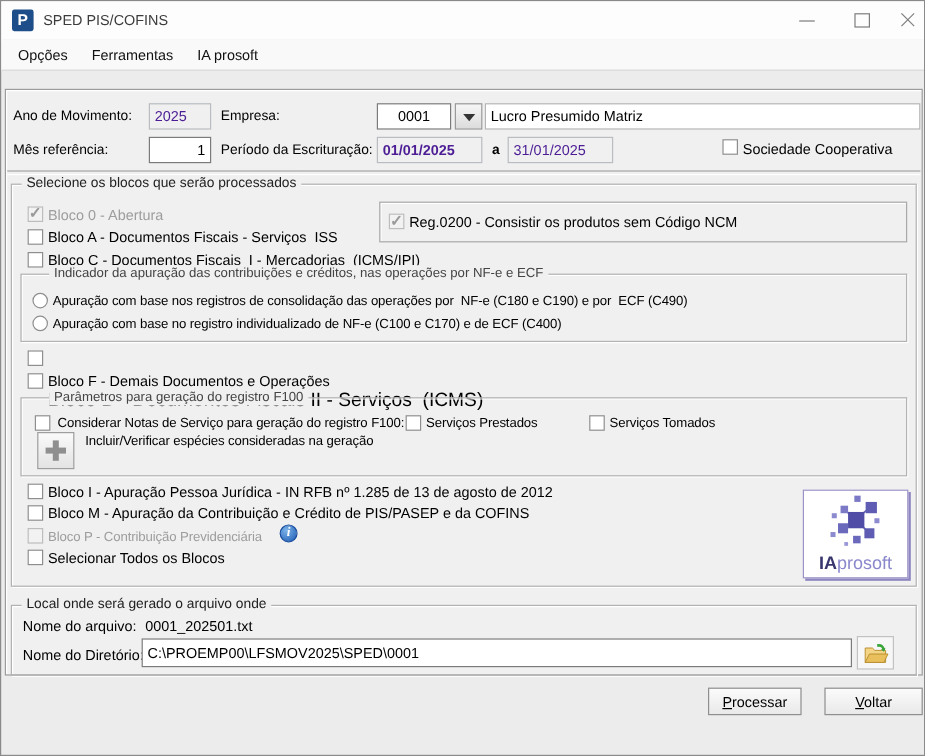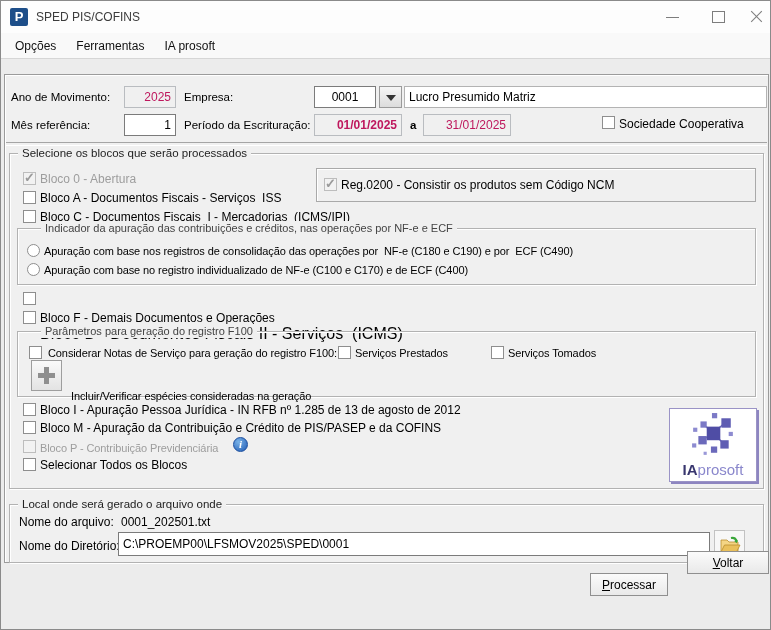--- a/index.html
+++ b/index.html
@@ -27,21 +27,21 @@
   
   .panel{position:absolute;left:3px;top:73px;width:765px;height:489px;background:#f0f0f0;
     border:1px solid #9b9b9b;box-shadow:inset 1px 1px 0 #ffffff;box-sizing:border-box;}
   .hdiv{position:absolute;left:5px;top:141px;width:761px;height:2px;border-top:1px solid #a5a5a5;border-bottom:1px solid #fff;}
   
   .lbl{position:absolute;font-size:11.5px;line-height:14px;white-space:pre;color:#000;}
   .lbl.dim{color:#9d9d9d;}
   .lbl.small{font-size:11px;letter-spacing:-0.1px;}
   .field{position:absolute;height:22px;box-sizing:border-box;background:#fff;border:1px solid #7b7b7b;
     font-family:"Liberation Sans",sans-serif;font-size:12px;padding:0 4px;color:#000;}
-  .field.disabled{background:#f0f0f0;border:1px solid #b9bcc0;color:#be185d;text-align:right;}
+  .field.disabled{background:#f0f0f0;border:1px solid #b9bcc0;color:#4c1d95;text-align:left;}
   .field.center{text-align:center;}
   .field.right{text-align:right;}
   .field.flat{border:1px solid #b3b3b3;}
   
   .combo-btn{position:absolute;width:23px;height:22px;box-sizing:border-box;border:1px solid #9a9a9a;
     background:linear-gradient(#f6f6f6,#dcdcdc);}
   .combo-btn::after{content:"";position:absolute;left:6px;top:8px;border-left:5px solid transparent;
     border-right:5px solid transparent;border-top:6px solid #333;}
   
   .cb{position:absolute;width:13px;height:13px;box-sizing:border-box;background:#fff;border:1px solid #8e8e8e;}
@@ -152,21 +152,21 @@
   </div>
   <span class="cb" style="left:28px;top:345px;"></span>
   <span class="lbl small" style="left:47px;top:345px;">Considerar Notas de Serviço para geração do registro F100:</span>
   <span class="cb" style="left:337px;top:345px;"></span>
   <span class="lbl small" style="left:354px;top:345px;">Serviços Prestados</span>
   <span class="cb" style="left:490px;top:345px;"></span>
   <span class="lbl small" style="left:507px;top:345px;">Serviços Tomados</span>
   <div class="plus-btn">
     <span class="plus-icon"></span>
   </div>
-  <span class="lbl small" style="left:70px;top:388px;text-align:center;">Incluir/Verificar espécies consideradas na geração</span>
+  <span class="lbl small" style="left:70px;top:360px;text-align:center;">Incluir/Verificar espécies consideradas na geração</span>
 
   <span class="cb" style="left:22px;top:402px;"></span>
   <span class="lbl" style="left:39px;top:402px;font-size:12px;">Bloco I - Apuração Pessoa Jurídica - IN RFB nº 1.285 de 13 de agosto de 2012</span>
 
   <span class="cb" style="left:22px;top:420px;"></span>
   <span class="lbl" style="left:39px;top:420px;font-size:12px;">Bloco M - Apuração da Contribuição e Crédito de PIS/PASEP e da COFINS</span>
 
   <span class="cb disabled" style="left:22px;top:439px;"></span>
   <span class="lbl dim small" style="left:39px;top:440px;">Bloco P - Contribuição Previdenciária</span>
   <span class="info-icon" style="left:232px;top:436px;"></span>
@@ -207,15 +207,15 @@
   <div class="folder-btn">
     <svg width="22" height="20" viewBox="0 0 22 20">
       <path d="M2 6 h6 l2 2 h9 v10 h-17 z" fill="#f4d585" stroke="#b98e2f" stroke-width="0.8"></path>
       <path d="M2 18 l3.5-7 h15.5 l-3.5 7 z" fill="#e9c05c" stroke="#b98e2f" stroke-width="0.8"></path>
       <path d="M12 4 q5 -1 5.5 4" fill="none" stroke="#3aa63a" stroke-width="2.2"></path>
       <path d="M15.2 7 l2.5 2.2 l1.2 -3.4 z" fill="#3aa63a"></path>
     </svg>
   </div>
 
   <button class="btn" style="left:589px;top:572px;width:78px;"><u>P</u>rocessar</button>
-  <button class="btn" style="left:686px;top:550px;width:82px;text-align:center;"><u>V</u>oltar</button>
+  <button class="btn" style="left:686px;top:572px;width:82px;text-align:center;"><u>V</u>oltar</button>
 
 </div>
 
 </body></html>

